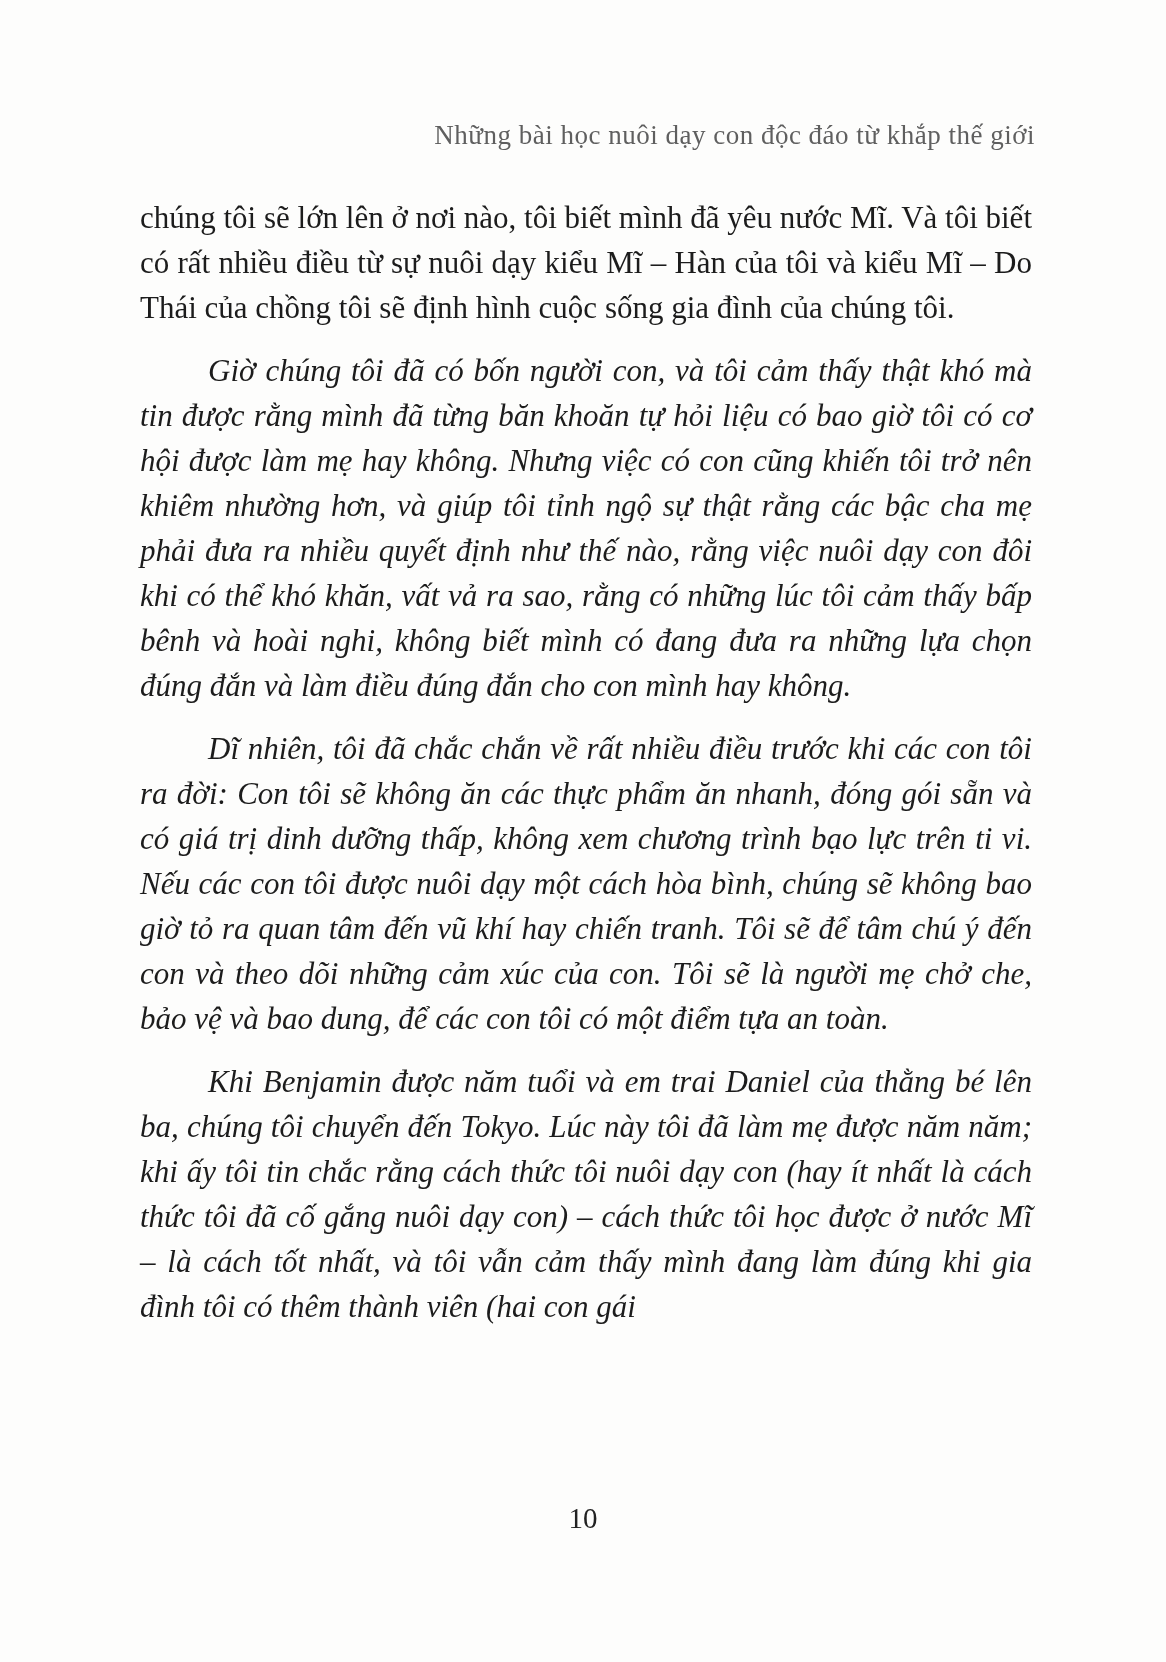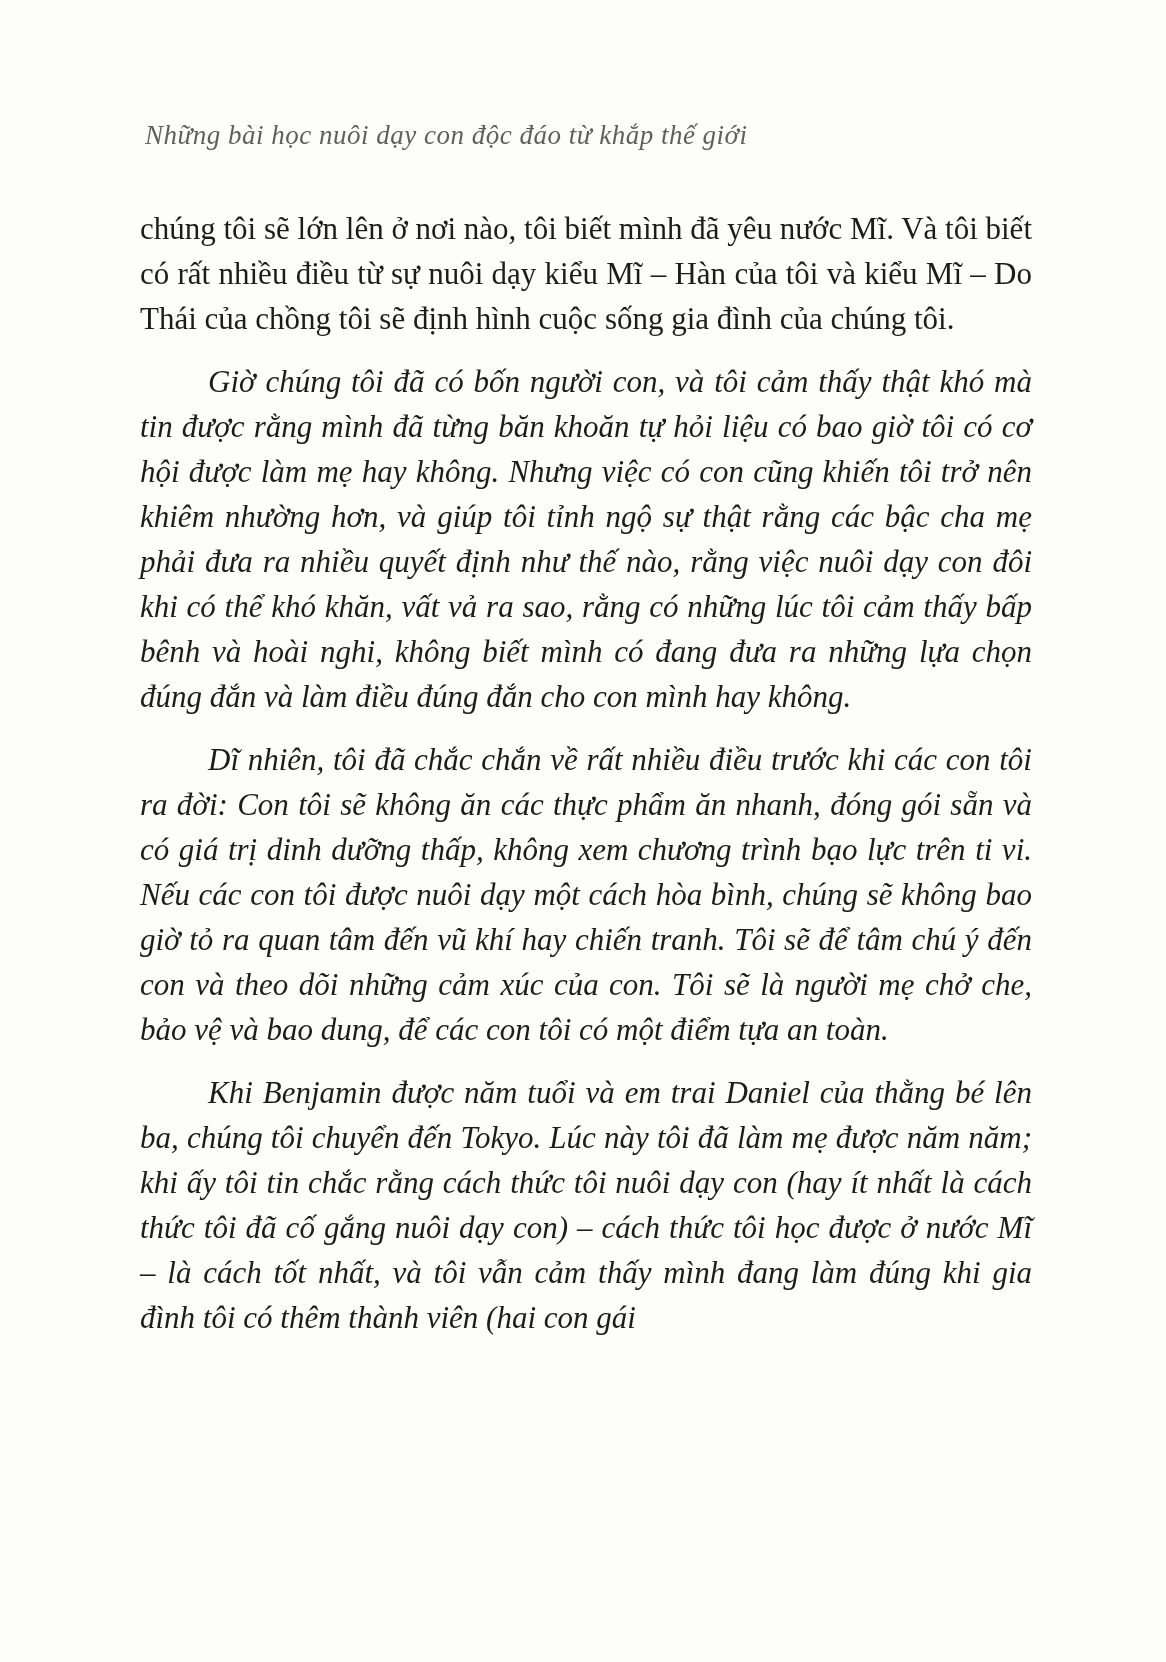--- a/index.html
+++ b/index.html
@@ -15,38 +15,38 @@
     background: #fdfdfc;
     font-family: "Liberation Serif", "DejaVu Serif", serif;
     color: #1d1d1d;
     overflow: hidden;
   }
   .running-header {
     position: absolute;
     left: 145px;
     top: 120px;
     width: 890px;
-    font-style: italic;
     font-size: 27px;
     letter-spacing: 0.5px;
     color: #5f5f5f;
     white-space: nowrap;
+    text-align: right;
   }
   .text-block {
     position: absolute;
     left: 140px;
     top: 190px;
     width: 892px;
     font-size: 31px;
     line-height: 45px;
     text-align: justify;
     color: #1c1c1c;
   }
   .para {
-    margin: 16px 0 18px 0;
+    margin: 5px 0 18px 0;
   }
   .para.indent {
     text-indent: 68px;
     font-style: italic;
   }
   .page-number {
     position: absolute;
     left: 0;
     top: 1502px;
     width: 100%;
@@ -62,14 +62,15 @@
 
   <div class="running-header">Những bài học nuôi dạy con độc đáo từ khắp thế giới</div>
 
   <div class="text-block">
     <p class="para">chúng tôi sẽ lớn lên ở nơi nào, tôi biết mình đã yêu nước Mĩ. Và tôi biết có rất nhiều điều từ sự nuôi dạy kiểu Mĩ – Hàn của tôi và kiểu Mĩ – Do Thái của chồng tôi sẽ định hình cuộc sống gia đình của chúng tôi.</p>
     <p class="para indent">Giờ chúng tôi đã có bốn người con, và tôi cảm thấy thật khó mà tin được rằng mình đã từng băn khoăn tự hỏi liệu có bao giờ tôi có cơ hội được làm mẹ hay không. Nhưng việc có con cũng khiến tôi trở nên khiêm nhường hơn, và giúp tôi tỉnh ngộ sự thật rằng các bậc cha mẹ phải đưa ra nhiều quyết định như thế nào, rằng việc nuôi dạy con đôi khi có thể khó khăn, vất vả ra sao, rằng có những lúc tôi cảm thấy bấp bênh và hoài nghi, không biết mình có đang đưa ra những lựa chọn đúng đắn và làm điều đúng đắn cho con mình hay không.</p>
     <p class="para indent">Dĩ nhiên, tôi đã chắc chắn về rất nhiều điều trước khi các con tôi ra đời: Con tôi sẽ không ăn các thực phẩm ăn nhanh, đóng gói sẵn và có giá trị dinh dưỡng thấp, không xem chương trình bạo lực trên ti vi. Nếu các con tôi được nuôi dạy một cách hòa bình, chúng sẽ không bao giờ tỏ ra quan tâm đến vũ khí hay chiến tranh. Tôi sẽ để tâm chú ý đến con và theo dõi những cảm xúc của con. Tôi sẽ là người mẹ chở che, bảo vệ và bao dung, để các con tôi có một điểm tựa an toàn.</p>
     <p class="para indent">Khi Benjamin được năm tuổi và em trai Daniel của thằng bé lên ba, chúng tôi chuyển đến Tokyo. Lúc này tôi đã làm mẹ được năm năm; khi ấy tôi tin chắc rằng cách thức tôi nuôi dạy con (hay ít nhất là cách thức tôi đã cố gắng nuôi dạy con) – cách thức tôi học được ở nước Mĩ – là cách tốt nhất, và tôi vẫn cảm thấy mình đang làm đúng khi gia đình tôi có thêm thành viên (hai con gái</p>
   </div>
 
+  <div class="page-number">10</div>
 
 </div>
 
 </body></html>

